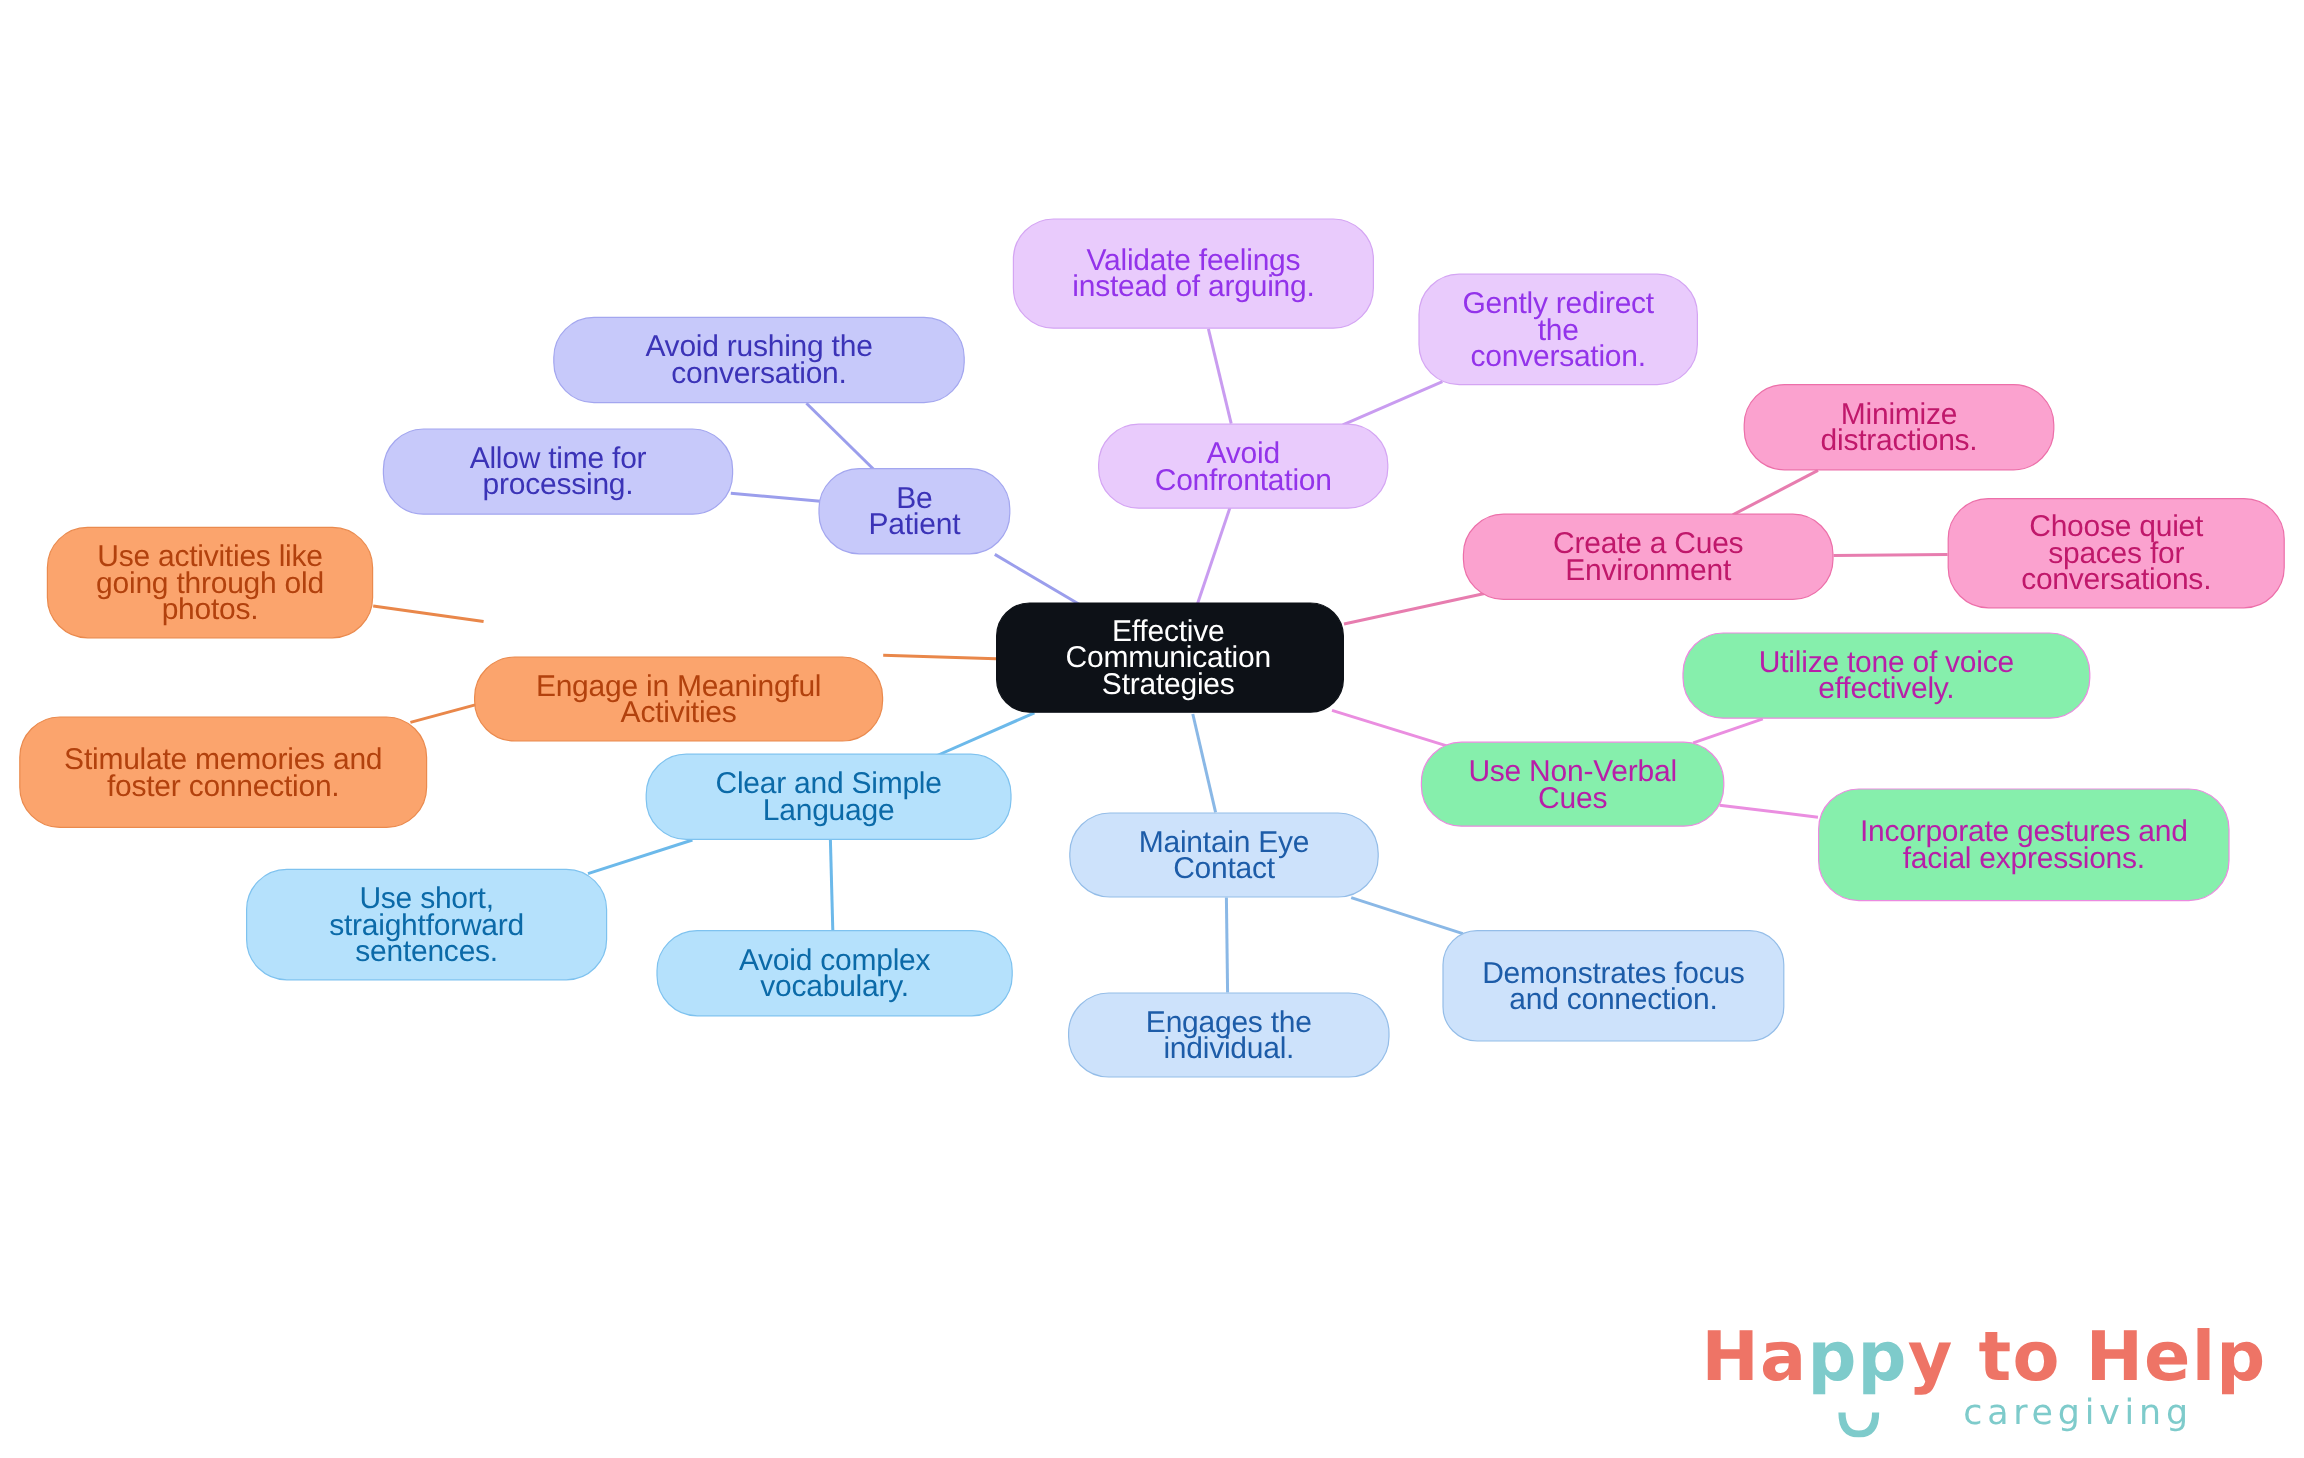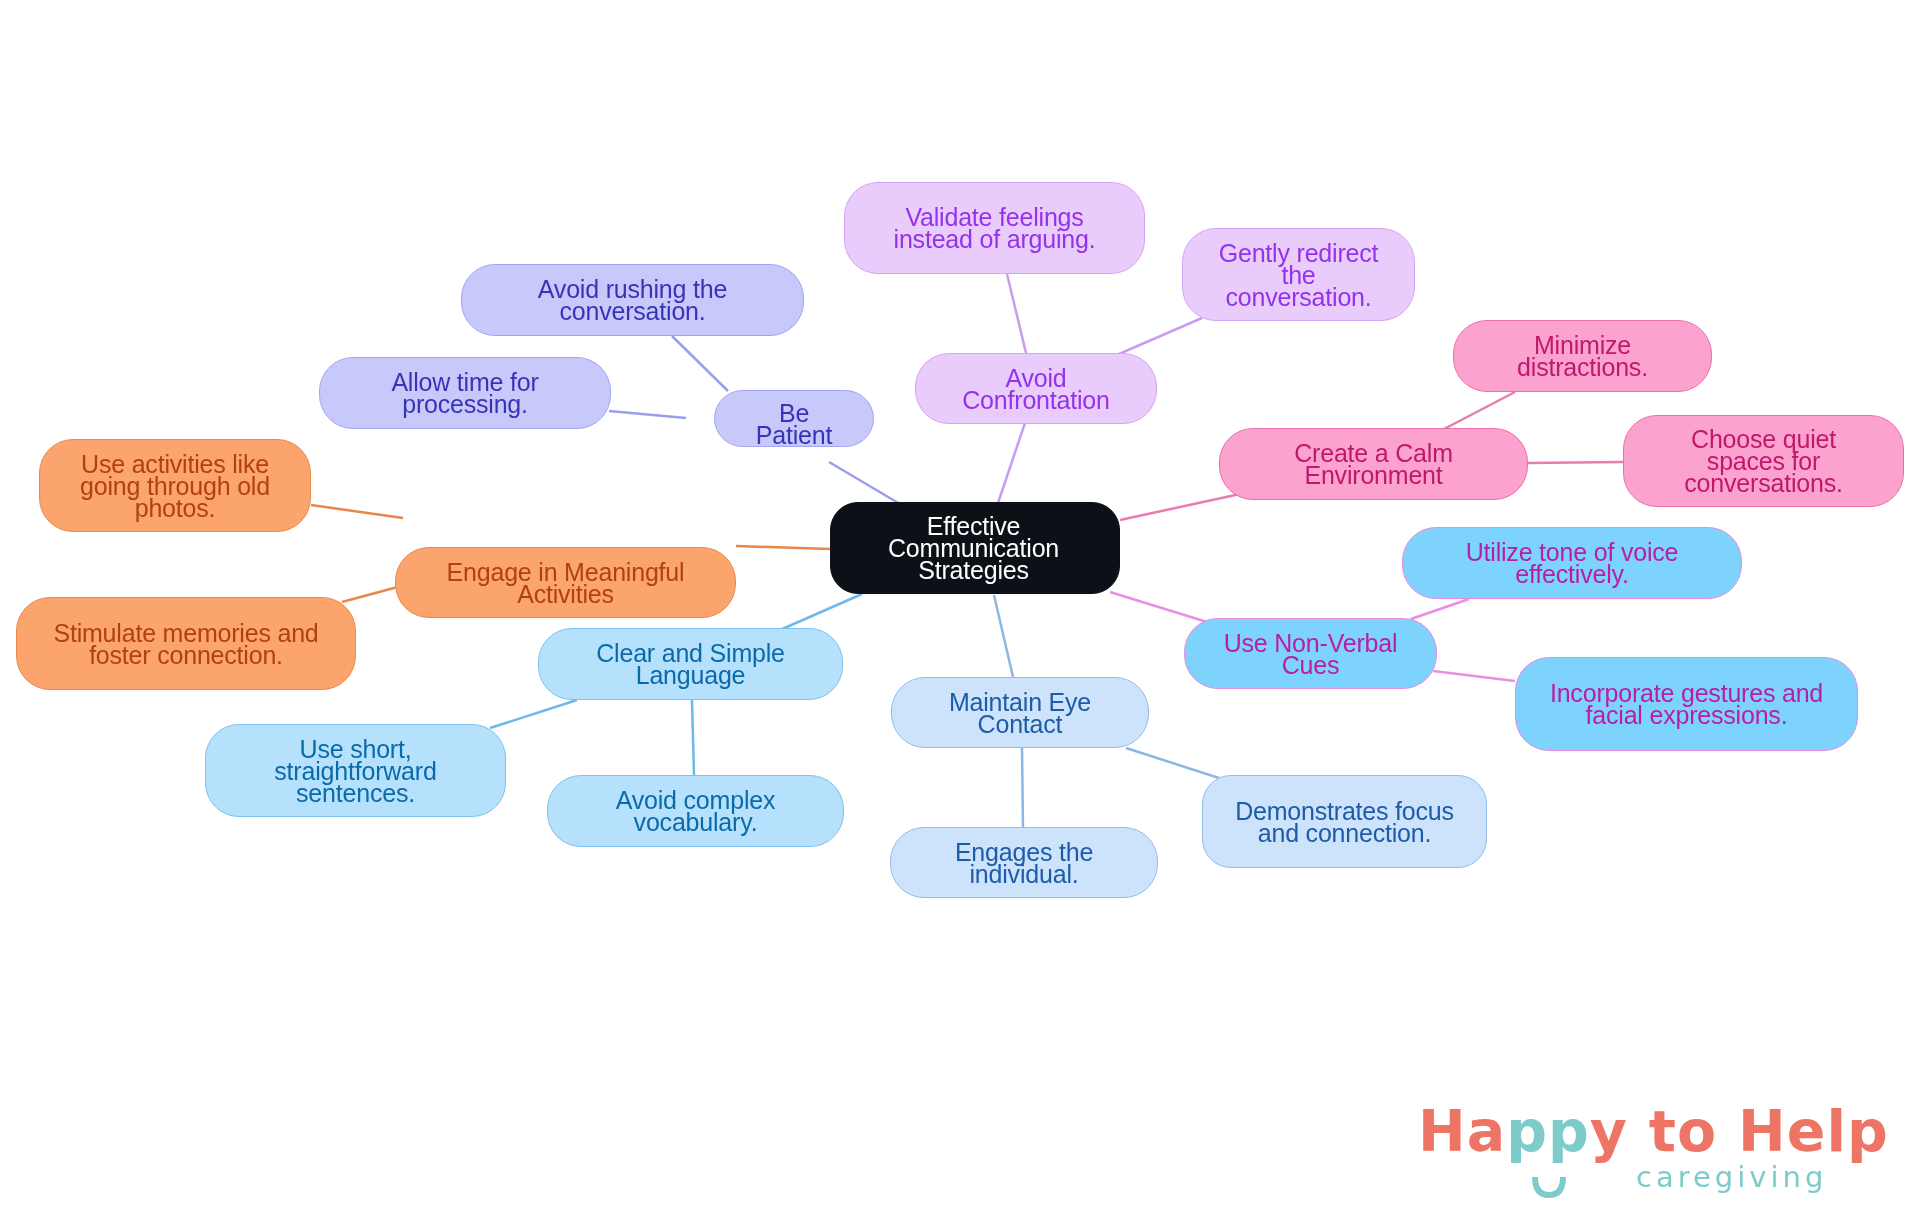--- a/index.html
+++ b/index.html
@@ -7,21 +7,21 @@
   #edges { position:absolute; left:0; top:0; width:1920px; height:1215px; }
   .node {
     position:absolute; box-sizing:border-box; display:flex; align-items:center; justify-content:center;
     text-align:center; border:1.5px solid; border-radius:34px; font-size:25px; line-height:22px;
     padding:0 28px; letter-spacing:-0.2px;
   }
   .node.center { background:#0d1117; border-color:#0d1117; color:#ffffff; border-radius:28px;padding-left:25px; }
   .c-violet { background:#c7c9fa; border-color:#a3a6ef; color:#3b33b7; }
   .c-purple { background:#e9cbfc; border-color:#d4a5f3; color:#9333ea; }
   .c-pink   { background:#fba2cf; border-color:#ec6fa9; color:#c0186b; }
-  .c-magenta{ background:#7dd3fc; border-color:#ec8ae0; color:#b81ea8; }
+  .c-magenta{ background:#86efac; border-color:#ec8ae0; color:#b81ea8; }
   .c-lblue  { background:#cde2fb; border-color:#94bde8; color:#1d5ca8; }
   .c-sky    { background:#b5e1fc; border-color:#7ec2ef; color:#0b6aa8; }
   .c-orange { background:#fba46d; border-color:#ea8a4e; color:#b2410d; }
   .logo { position:absolute; left:1418px; top:1098px; width:470px; height:112px; }
   .logo-main { position:absolute; left:0; top:0; font-family:"DejaVu Sans", sans-serif; font-weight:bold; font-size:57px; letter-spacing:1px; color:#ee7466; white-space:nowrap; line-height:66px; }
   .logo-main .teal { color:#7ecbcb; }
   .logo-sub { position:absolute; left:218px; top:62px; font-family:"DejaVu Sans", sans-serif; font-size:29px; letter-spacing:4px; color:#7ecbcb; line-height:34px; }
   .logo-smile { position:absolute; left:112px; top:76px; width:38px; height:24px; }
 </style>
 </head>
@@ -51,42 +51,42 @@
   <line x1="692" y1="700" x2="694" y2="775" stroke="#6cb9ea" stroke-width="2.5"></line>
   <line x1="403" y1="518" x2="311" y2="505" stroke="#e9874a" stroke-width="2.5"></line>
   <line x1="431" y1="578" x2="342" y2="602" stroke="#e9874a" stroke-width="2.5"></line>
 </svg>
 
 <div class="node center" style="left:830px;top:502px;width:290px;height:92px;flex-direction:column;">
   <span>Effective Communication</span>
   <span>Strategies</span>
 </div>
 
-<div class="node c-violet" style="left:714px;top:390px;width:160px;height:57px;align-items:flex-end;">
+<div class="node c-violet" style="left:682px;top:390px;width:160px;height:72px;">
   <span>Be Patient</span>
 </div>
 <div class="node c-violet" style="left:461px;top:264px;width:343px;height:72px;">
   <span>Avoid rushing the conversation.</span>
 </div>
 <div class="node c-violet" style="left:319px;top:357px;width:292px;height:72px;">
   <span>Allow time for processing.</span>
 </div>
 
 <div class="node c-purple" style="left:915px;top:353px;width:242px;height:71px;">
   <span>Avoid Confrontation</span>
 </div>
 <div class="node c-purple" style="left:844px;top:182px;width:301px;height:92px;">
   <span>Validate feelings instead of arguing.</span>
 </div>
 <div class="node c-purple" style="left:1182px;top:228px;width:233px;height:93px;">
   <span>Gently redirect the conversation.</span>
 </div>
 
 <div class="node c-pink" style="left:1219px;top:428px;width:309px;height:72px;">
-  <span>Create a Calm Environment</span>
+  <span>Create a Cues Environment</span>
 </div>
 <div class="node c-pink" style="left:1453px;top:320px;width:259px;height:72px;">
   <span>Minimize distractions.</span>
 </div>
 <div class="node c-pink" style="left:1623px;top:415px;width:281px;height:92px;">
   <span>Choose quiet spaces for conversations.</span>
 </div>
 
 <div class="node c-magenta" style="left:1184px;top:618px;width:253px;height:71px;">
   <span>Use Non-Verbal Cues</span>

